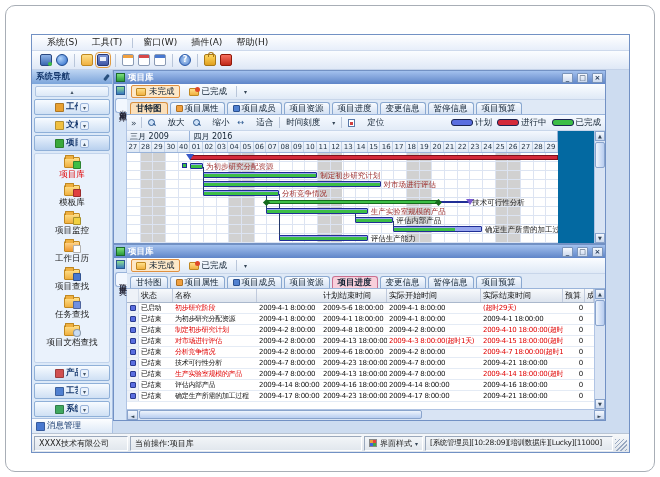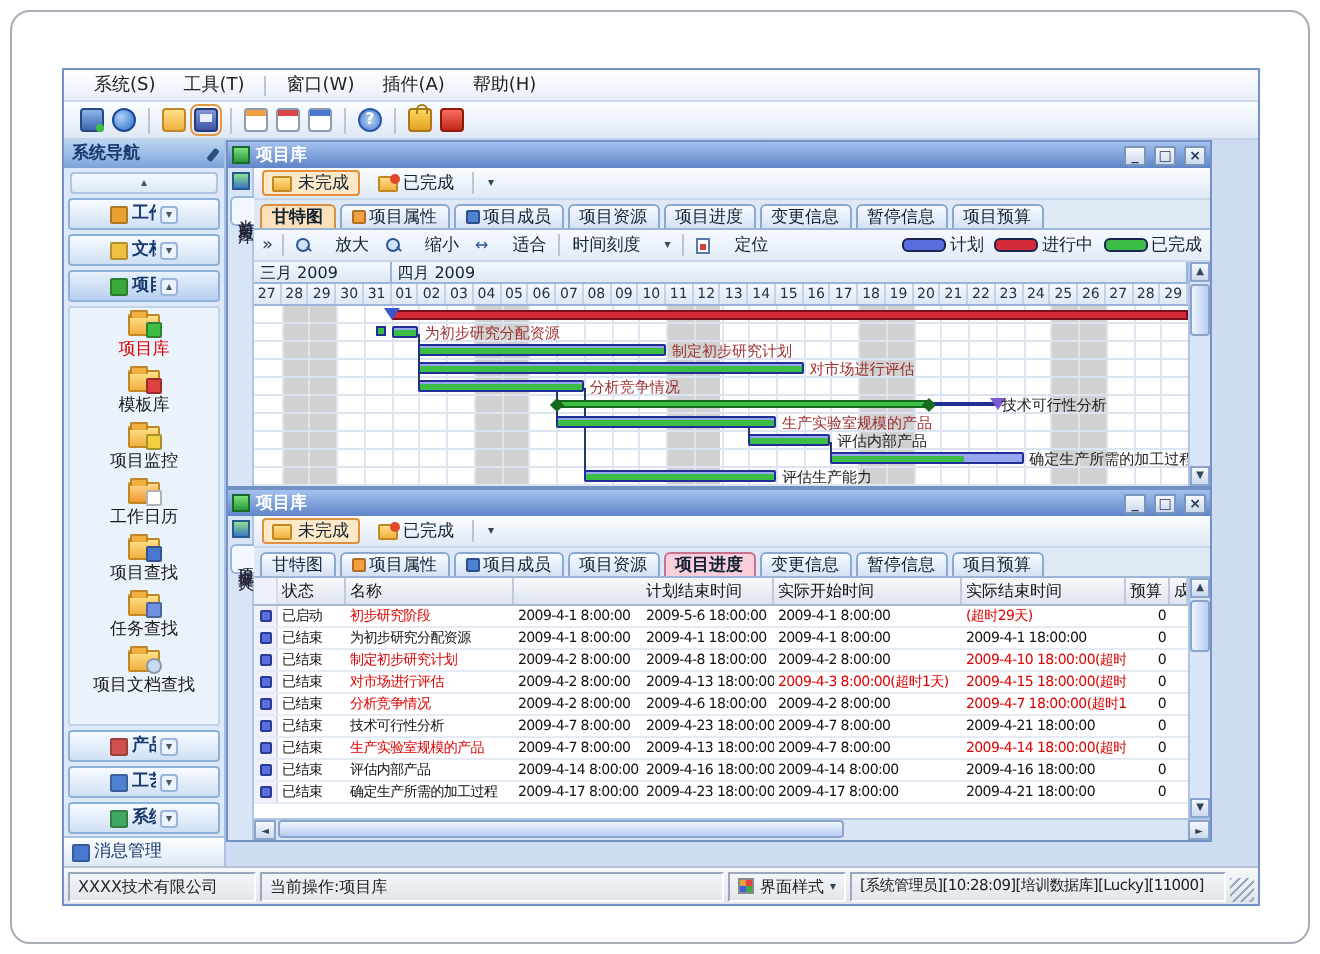--- a/index.html
+++ b/index.html
@@ -118,21 +118,21 @@
   .mag:after { content:""; position:absolute; left:5px; top:5px; width:3px; height:1px; background:#2a5890; transform:rotate(45deg); }
   .fitic { color:#2a5890; font-size:8px; }
   .locic { width:7px; height:8px; background:#fff; border:1px solid #5878a8; position:relative; flex:none; }
   .locic:after { content:""; position:absolute; left:1px; top:2px; width:3px; height:3px; background:#d04040; }
   .dd { font-size:6px; color:#345; }
   .legend { margin-left:auto; display:flex; align-items:center; gap:5px; }
   .leg-item { display:flex; align-items:center; gap:2px; }
   .swatch { width:22px; height:7px; border:1px solid #1a2452; border-radius:3px; }
 
   
-  .chart { flex:1; display:flex; min-height:0; background:#0369a1; }
+  .chart { flex:1; display:flex; min-height:0; background:#0369a1;gap:36px; }
   .cmain { flex:1; position:relative; min-width:0; }
   .months { height:11px; display:flex; border-bottom:1px solid #9ab4da; background:linear-gradient(#f4f8fe,#dde7f4); font-size:8px; color:#123; }
   .month { border-right:1px solid #9ab4da; padding-left:3px; white-space:nowrap; overflow:hidden; }
   .daysrow { height:11px; display:flex; border-bottom:1px solid #9ab4da; background:linear-gradient(#f4f8fe,#dde7f4); font-size:7px; color:#234; }
   .day { flex:1; text-align:center; border-right:1px solid #c3d2e8; line-height:11px; overflow:hidden; }
   .rows { position:absolute; left:0; right:0; top:22px; bottom:0; background:#fff; overflow:hidden; }
   .wk { position:absolute; top:0; bottom:0; background:#c6c6c6; opacity:.8; }
   .vline { position:absolute; top:0; bottom:0; width:1px; background:#dde4f2; }
   .hline { position:absolute; left:0; right:0; height:1px; background:#dce4f2; }
   .gbar { position:absolute; height:6px; background:#97a6ee; border:1px solid #202e96; border-radius:1px; }
@@ -384,28 +384,28 @@
                   <span class="leg-item">
                     <span class="swatch" style="background: rgb(60, 190, 70);"></span>
                     <span>已完成</span>
                   </span>
                 </span>
             </div>
             <div class="chart">
               <div class="cmain">
                 <div class="months">
                     <div class="month" style="width: 14.7059%;">三月 2009</div>
-                    <div class="month" style="width: 85.2941%;">四月 2009</div>
+                    <div class="month" style="width: 85.2941%;">四月 2016</div>
                   </div>
                 <div class="daysrow">
                     <div class="day">27</div>
                     <div class="day">28</div>
                     <div class="day">29</div>
                     <div class="day">30</div>
-                    <div class="day">31</div>
+                    <div class="day">40</div>
                     <div class="day">01</div>
                     <div class="day">02</div>
                     <div class="day">03</div>
                     <div class="day">04</div>
                     <div class="day">05</div>
                     <div class="day">06</div>
                     <div class="day">07</div>
                     <div class="day">08</div>
                     <div class="day">09</div>
                     <div class="day">10</div>

